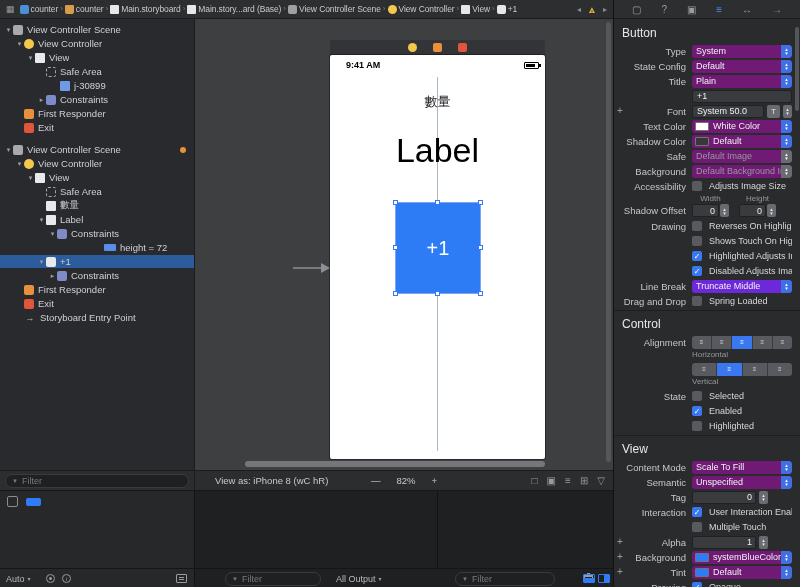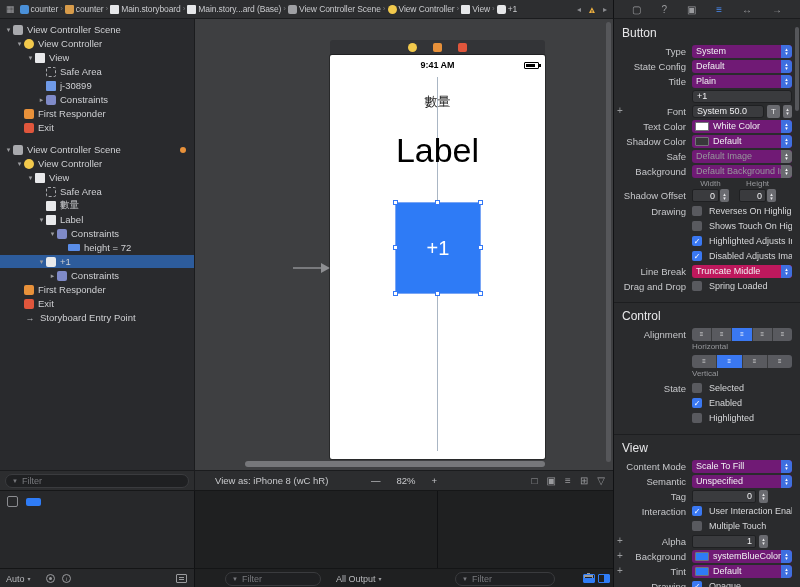--- a/index.html
+++ b/index.html
@@ -61,21 +61,21 @@
 
 #canvas{position:absolute;left:195px;top:19px;width:418px;height:451px;background:#3e3f41;overflow:hidden}
 .dock{position:absolute;left:135px;top:21px;width:215px;height:15px;background:#333437;border-radius:3px 3px 0 0;display:flex;align-items:center;justify-content:center;gap:16px}
 .dock-ic{width:9px;height:9px;border-radius:2px;flex:none}
 .dock-vc{background:#f2c94c;border-radius:50%}
 .dock-fr{background:#e8913a}
 .dock-exit{background:#e0563c}
 .entry-arrow{position:absolute;left:98px;top:243px}
 .phone{position:absolute;left:135px;top:36px;width:215px;height:404px;background:#fff;border-radius:2px;box-shadow:0 0 0 1px rgba(0,0,0,.35)}
 .statusbar{position:absolute;top:5px;left:0;right:0;height:12px}
-.time{position:absolute;left:0;right:0;text-align:center;font-size:9px;font-weight:bold;color:#000}
+.time{position:absolute;left:16px;right:0;text-align:left;font-size:9px;font-weight:bold;color:#000}
 .battery{position:absolute;right:6px;top:2px;width:15px;height:7px;border:1px solid #000;border-radius:1px}
 .battery::before{content:"";position:absolute;left:1px;top:1px;bottom:1px;width:9px;background:#000}
 .battery::after{content:"";position:absolute;right:-3px;top:1px;width:2px;height:3px;background:#000}
 .vguide{position:absolute;left:107px;top:22px;bottom:8px;width:1px;background:#aab6c4;z-index:1}
 .qty{position:absolute;top:38px;left:0;right:0;text-align:center;font-size:13px;color:#1a1a1a;z-index:2}
 .biglabel{position:absolute;top:76px;left:0;right:0;text-align:center;font-size:34px;color:#000;z-index:2}
 .plusbtn{position:absolute;left:66px;top:148px;width:84px;height:90px;background:#2e7bf6;z-index:3;outline:1px solid #7aa6f5}
 .btn-label{position:absolute;left:0;right:0;top:0;bottom:0;display:flex;align-items:center;justify-content:center;font-size:20px;color:#fff}
 .handle{position:absolute;width:5px;height:5px;background:#fff;border:1px solid #3478f6;z-index:4}
 .h-tl{left:-3px;top:-3px}.h-t{left:39px;top:-3px}.h-tr{right:-3px;top:-3px}
@@ -114,29 +114,29 @@
 .d-trash{left:584px}
 .trash{width:9px;height:8px;border:1px solid #9a9b9e;border-top:2px solid #9a9b9e;border-radius:0 0 2px 2px;position:relative}
 .trash::before{content:"";position:absolute;top:-4px;left:2px;width:3px;height:1px;background:#9a9b9e}
 .d-panes{right:3px}
 .pane-ic{width:12px;height:9px;border:1px solid #2f7cf6;border-radius:1px;position:relative;flex:none}
 .pane-bottom::before{content:"";position:absolute;left:0;right:0;bottom:0;height:4px;background:#2f7cf6}
 .pane-right::before{content:"";position:absolute;right:0;top:0;bottom:0;width:5px;background:#2f7cf6}
 
 
 #inspector{position:absolute;left:613px;top:19px;width:187px;height:568px;background:#2a2b2d;border-left:1px solid #111214;overflow:hidden;padding-top:3px}
-.isec{border-top:1px solid #1d1e20;margin-top:9px;padding-top:2px}
+.isec{border-top:1px solid #1d1e20;margin-top:2px;padding-top:2px}
 #insp-body .isec:first-child{border-top:none;margin-top:0;padding-top:0}
 .isec-title{font-size:12px;font-weight:normal;color:#e8e8ea;padding:4px 0 4px 8px}
 .insp-row{display:flex;align-items:center;height:14px;margin-bottom:1px;padding-right:8px;position:relative}
 .insp-plus{position:absolute;left:3px;top:1px;color:#9a9b9e;font-size:10px}
 .insp-label{width:78px;flex:none;text-align:right;padding-right:6px;font-size:9.5px;color:#c6c7ca;white-space:nowrap;overflow:hidden}
 .insp-ctl{flex:1;display:flex;align-items:center;min-width:0;gap:3px}
 .ctl{height:13px;background:#701a75;border-radius:3px;display:flex;align-items:center;flex:1;min-width:0;overflow:hidden}
-.ctl.highlight{background:#be185d}
+.ctl.highlight{background:#6d28d9}
 .ctl-text{flex:1;padding:0 4px;font-size:9px;color:#f0f0f2;white-space:nowrap;overflow:hidden}
 .ctl-text.dim{color:#97989c}
 .cap{width:11px;height:13px;background:#3f6fe0;flex:none;display:flex;flex-direction:column;align-items:center;justify-content:center;color:#fff;border-radius:0 3px 3px 0}
 .cap i,.stepper i{font-size:5px;line-height:4px}
 .cap.gray{background:#6a6b70}
 .ctl.tfield{background:#3a3b3e;border:1px solid #1f2022}
 .swatch{width:14px;height:9px;margin-left:3px;border:1px solid #737477;flex:none;border-radius:1px}
 .tbtn{width:13px;height:13px;background:#6a6b70;border-radius:2px;flex:none;color:#e8e8ea;font-size:8px;display:flex;align-items:center;justify-content:center}
 .stepper{width:9px;height:13px;background:#6a6b70;border-radius:2px;flex:none;display:flex;flex-direction:column;align-items:center;justify-content:center;color:#e8e8ea}
 .numfield{width:64px;height:13px;background:#3a3b3e;border:1px solid #1f2022;border-radius:2px;color:#f0f0f2;font-size:9px;display:flex;align-items:center;justify-content:flex-end;padding:0 3px;flex:none}
@@ -238,21 +238,21 @@
       <div class="o-row" style="padding-left: 26px;">
         <span class="o-disc">▾</span>
         <span class="o-ico i-view"></span>
         <span class="o-label">View</span>
       </div>
       <div class="o-row" style="padding-left: 37px;">
         <span class="o-disc"></span>
         <span class="o-ico i-safe-area"></span>
         <span class="o-label">Safe Area</span>
       </div>
-      <div class="o-row" style="padding-left: 37px;">
+      <div class="o-row" style="padding-left: 37px; margin-left: 14px;">
         <span class="o-disc"></span>
         <span class="o-ico i-label-blue"></span>
         <span class="o-label">j-30899</span>
       </div>
       <div class="o-row" style="padding-left: 37px;">
         <span class="o-disc">▸</span>
         <span class="o-ico i-constraints"></span>
         <span class="o-label">Constraints</span>
       </div>
       <div class="o-row" style="padding-left: 15px;">
@@ -294,21 +294,21 @@
       <div class="o-row" style="padding-left: 37px;">
         <span class="o-disc">▾</span>
         <span class="o-ico i-label"></span>
         <span class="o-label">Label</span>
       </div>
       <div class="o-row" style="padding-left: 48px;">
         <span class="o-disc">▾</span>
         <span class="o-ico i-constraints"></span>
         <span class="o-label">Constraints</span>
       </div>
-      <div class="o-row" style="padding-left: 59px;">
+      <div class="o-row" style="padding-left: 59px; margin-left: 36px;">
         <span class="o-disc"></span>
         <span class="o-ico i-constraint-item"></span>
         <span class="o-label">height = 72</span>
       </div>
       <div class="o-row selected" style="padding-left: 37px;">
         <span class="o-disc">▾</span>
         <span class="o-ico i-button"></span>
         <span class="o-label">+1</span>
       </div>
       <div class="o-row" style="padding-left: 48px;">
@@ -539,20 +539,27 @@
           <div class="insp-row">
             <span class="insp-label">Background</span>
             <div class="insp-ctl">
               <div class="ctl">
                 <span class="ctl-text dim">Default Background Imag</span>
                 <span class="cap gray">
                   <i>▴</i>
                   <i>▾</i>
                 </span>
               </div>
+            </div>
+          </div>
+          <div class="insp-row">
+            <span class="insp-label">Accessibility</span>
+            <div class="insp-ctl">
+              <span class="cb"></span>
+              <span class="cbtext">Adjusts Image Size</span>
             </div>
           </div>
           <div class="insp-row offset">
             <span class="insp-label">Shadow Offset</span>
             <div class="insp-ctl">
               <div class="off-col">
                 <div class="off-caps">
                   <span>Width</span>
                   <span>Height</span>
                 </div>

